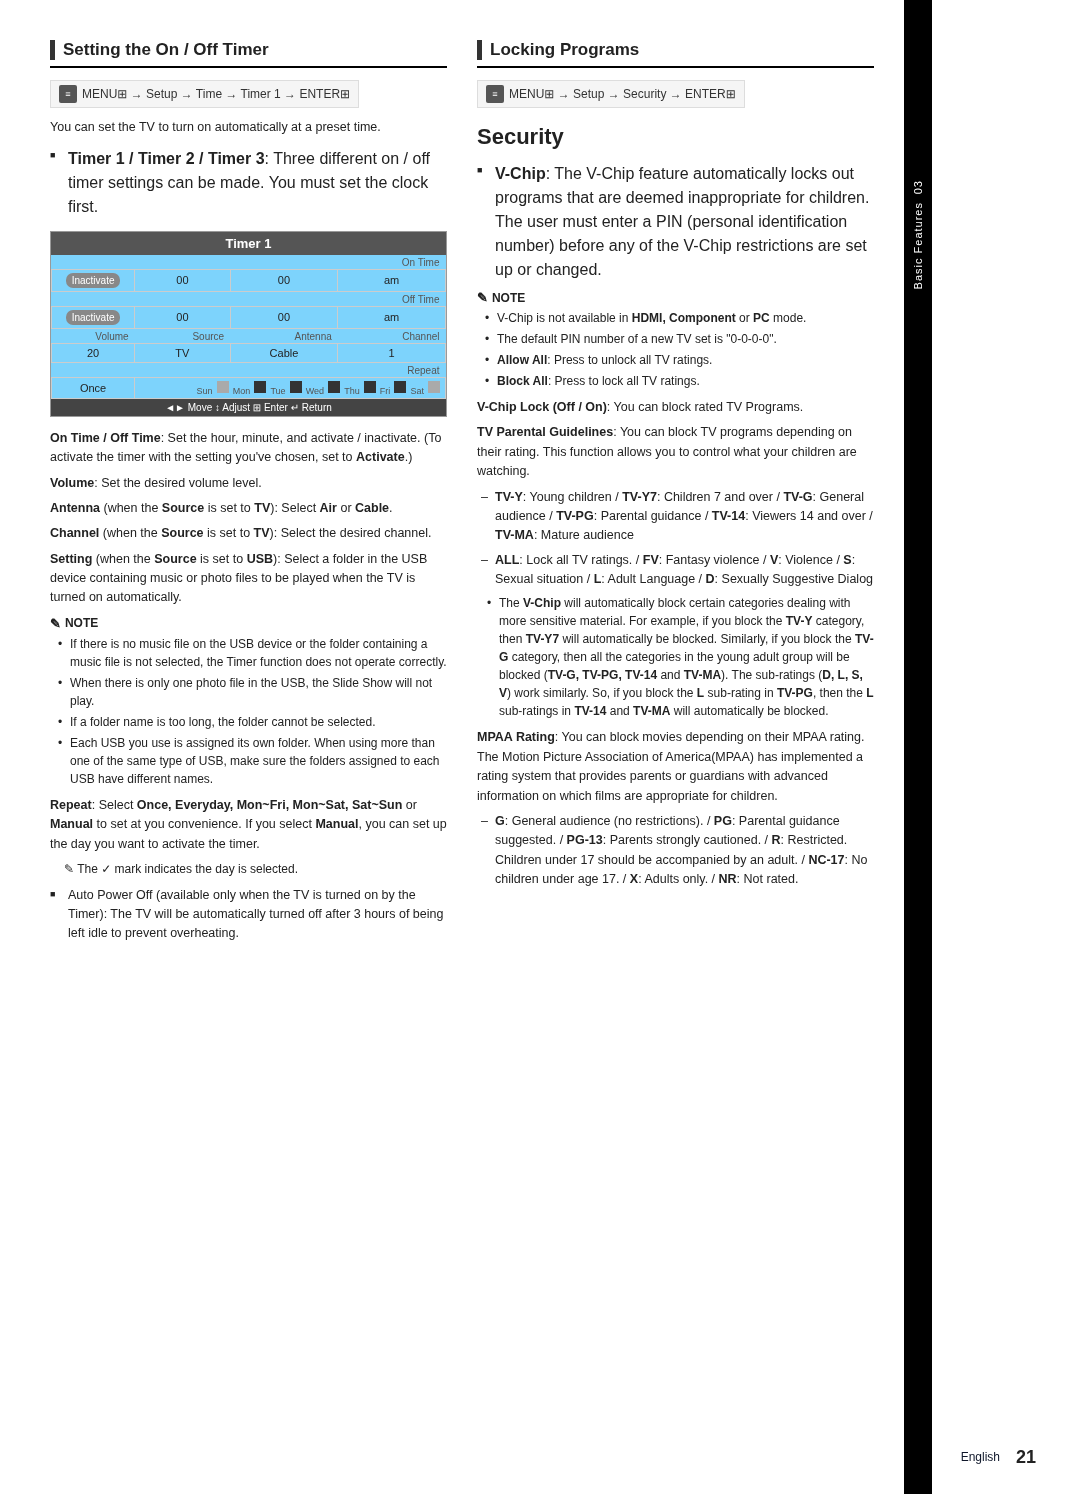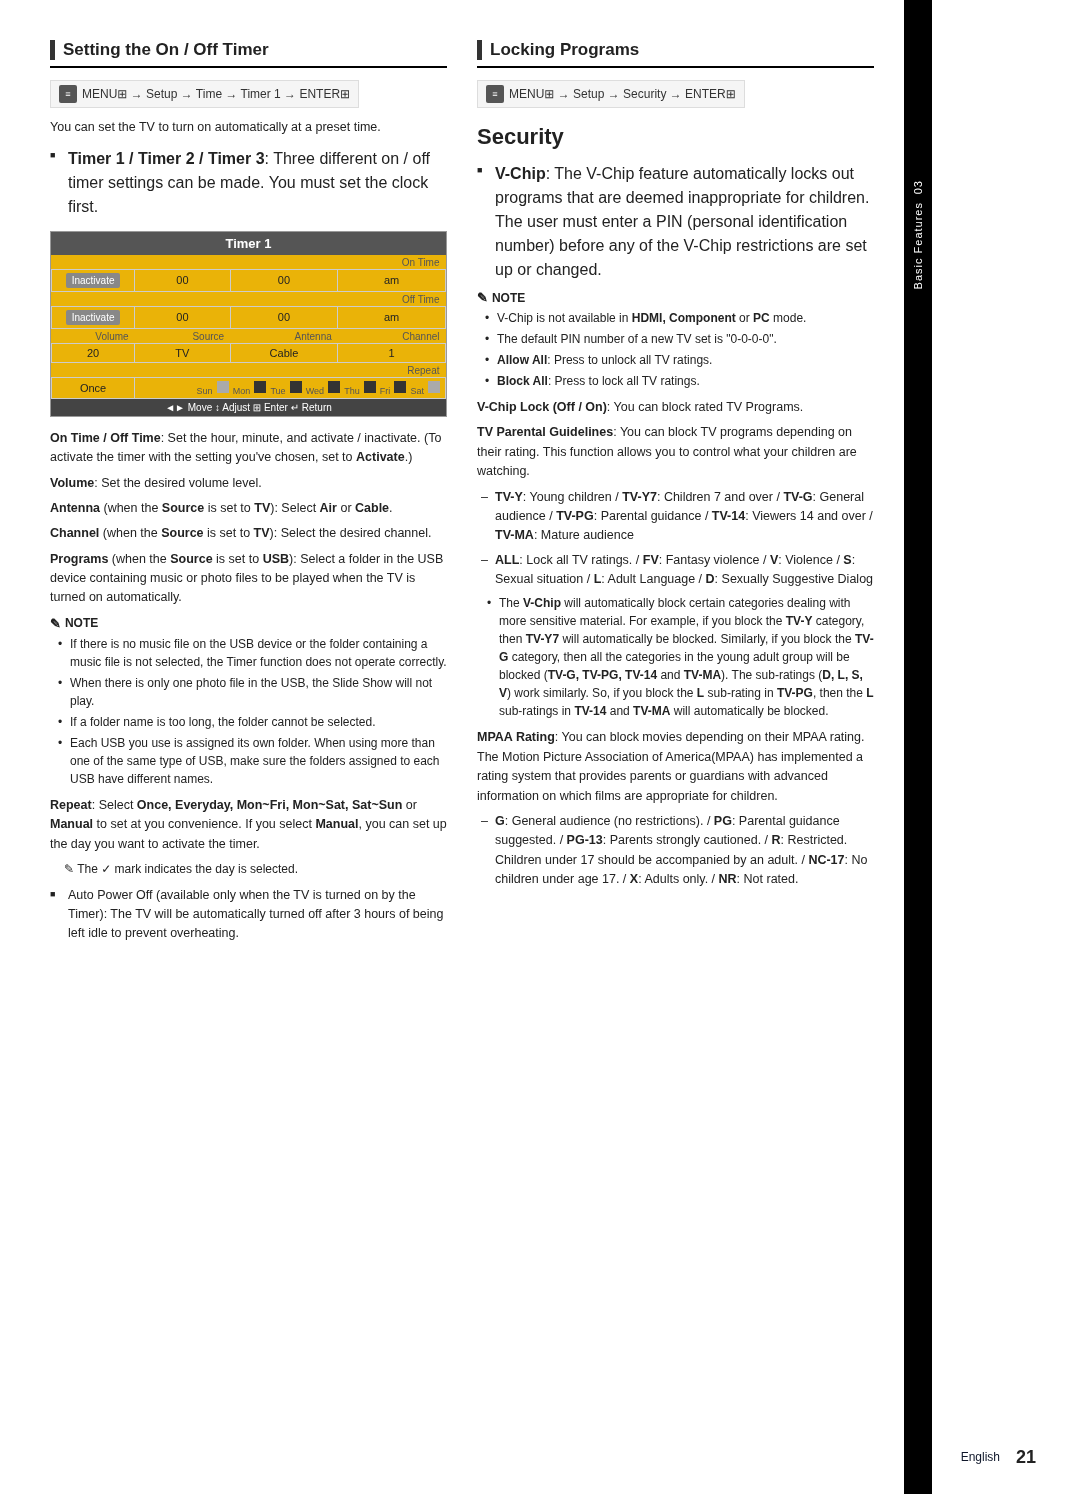--- a/index.html
+++ b/index.html
@@ -104,21 +104,21 @@
     .bullet-item::before {
       content: '■';
       position: absolute;
       left: 0;
       font-size: 9px;
       top: 2px;
     }
     .timer-box {
       border: 1px solid #999;
       margin: 12px 0;
-      background: #eab308;
+      background: #7dd3fc;
     }
     .timer-title {
       background: #555;
       color: #fff;
       text-align: center;
       font-size: 13px;
       font-weight: bold;
       padding: 4px 0;
     }
     .timer-table {
@@ -137,21 +137,21 @@
       font-size: 10px;
       color: #555;
       border: none;
       padding: 2px 6px 1px 6px;
     }
     .timer-table .inactivate-btn {
       background: #888;
       color: #fff;
       font-size: 10px;
       padding: 2px 6px;
-      border-radius: 2px;
+      border-radius: 7px;
       display: inline-block;
     }
     .timer-nav {
       background: #444;
       color: #fff;
       text-align: center;
       font-size: 10px;
       padding: 3px;
       display: flex;
       justify-content: center;
@@ -344,21 +344,21 @@
 
       <p class="section-text">
         <b>Antenna</b> (when the <b>Source</b> is set to <b>TV</b>): Select <b>Air</b> or <b>Cable</b>.
       </p>
 
       <p class="section-text">
         <b>Channel</b> (when the <b>Source</b> is set to <b>TV</b>): Select the desired channel.
       </p>
 
       <p class="section-text">
-        <b>Programs</b> (when the <b>Source</b> is set to <b>USB</b>): Select a folder in the USB device containing music or photo files to be played when the TV is turned on automatically.
+        <b>Setting</b> (when the <b>Source</b> is set to <b>USB</b>): Select a folder in the USB device containing music or photo files to be played when the TV is turned on automatically.
       </p>
 
       <div class="note-section">
         <div class="note-label">
           <span class="note-pencil">✎</span>
           <span>NOTE</span>
         </div>
         <div class="note-bullet">If there is no music file on the USB device or the folder containing a music file is not selected, the Timer function does not operate correctly.</div>
         <div class="note-bullet">When there is only one photo file in the USB, the Slide Show will not play.</div>
         <div class="note-bullet">If a folder name is too long, the folder cannot be selected.</div>

